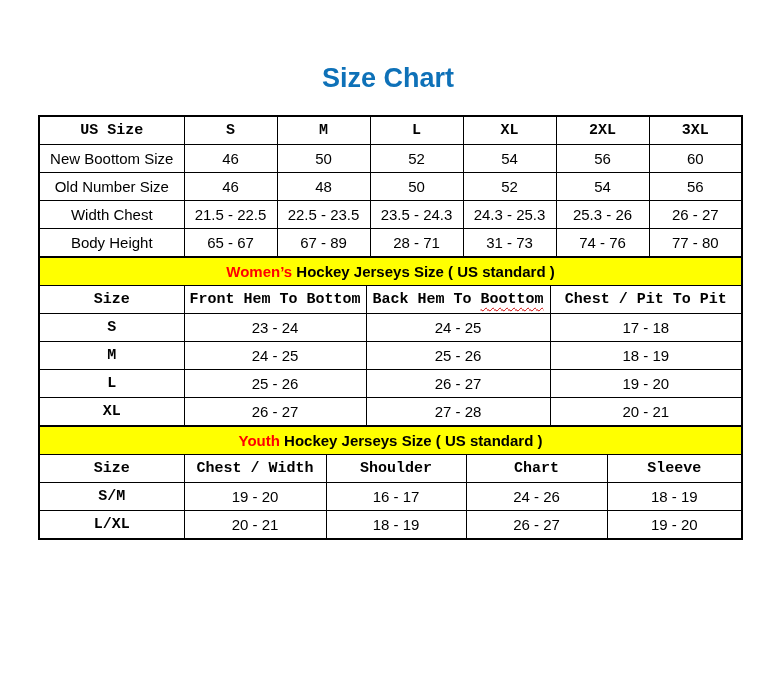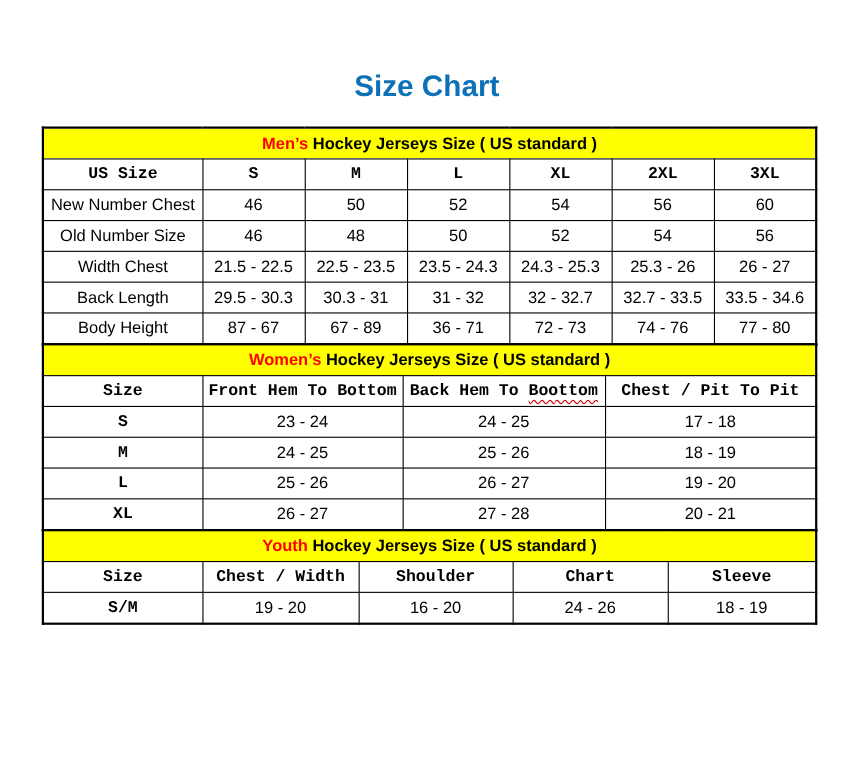--- a/index.html
+++ b/index.html
@@ -79,36 +79,31 @@
       <colgroup>
         <col style="width:145px">
           <col style="width:93px">
           <col style="width:93px">
         <col style="width:93px">
           <col style="width:93px">
           <col style="width:93px">
           <col style="width:93px">
       </colgroup>
       <tbody>
-          <tr>
-        <td class="banner-cell" colspan="7">
-          <span class="banner-highlight">Men’s</span><span class="banner-rest"> Hockey Jerseys Size ( US standard )</span>
-        </td>
-      </tr>
       <tr>
         <th>US Size</th>
         <th>S</th>
         <th>M</th>
         <th>L</th>
         <th>XL</th>
         <th>2XL</th>
         <th>3XL</th>
       </tr>
       <tr>
-        <td>New Number Chest</td>
+        <td>New Boottom Size</td>
         <td>46</td>
         <td>50</td>
         <td>52</td>
         <td>54</td>
         <td>56</td>
         <td>60</td>
       </tr>
       <tr>
         <td>Old Number Size</td>
         <td>46</td>
@@ -121,34 +116,25 @@
       <tr>
         <td>Width Chest</td>
         <td>21.5 - 22.5</td>
         <td>22.5 - 23.5</td>
         <td>23.5 - 24.3</td>
         <td>24.3 - 25.3</td>
         <td>25.3 - 26</td>
         <td>26 - 27</td>
       </tr>
       <tr>
-        <td>Back Length</td>
-        <td>29.5 - 30.3</td>
-        <td>30.3 - 31</td>
-        <td>31 - 32</td>
-        <td>32 - 32.7</td>
-        <td>32.7 - 33.5</td>
-        <td>33.5 - 34.6</td>
-      </tr>
-      <tr>
         <td>Body Height</td>
-        <td>87 - 67</td>
+        <td>65 - 67</td>
         <td>67 - 89</td>
-        <td>36 - 71</td>
-        <td>72 - 73</td>
+        <td>28 - 71</td>
+        <td>31 - 73</td>
         <td>74 - 76</td>
         <td>77 - 80</td>
       </tr>
     </tbody>
       </table>
 
     <table class="size-table">
       <colgroup>
         <col style="width:145px">
           <col style="width:182px">
@@ -211,21 +197,28 @@
       <tr>
         <th>Size</th>
         <th>Chest / Width</th>
         <th>Shoulder</th>
         <th>Chart</th>
         <th>Sleeve</th>
       </tr>
       <tr>
         <th>S/M</th>
         <td>19 - 20</td>
-        <td>16 - 20</td>
+        <td>16 - 17</td>
         <td>24 - 26</td>
         <td>18 - 19</td>
       </tr>
+      <tr>
+        <th>L/XL</th>
+        <td>20 - 21</td>
+        <td>18 - 19</td>
+        <td>26 - 27</td>
+        <td>19 - 20</td>
+      </tr>
     </tbody>
       </table>
 
   </div>
 </div>
 
 </body></html>

